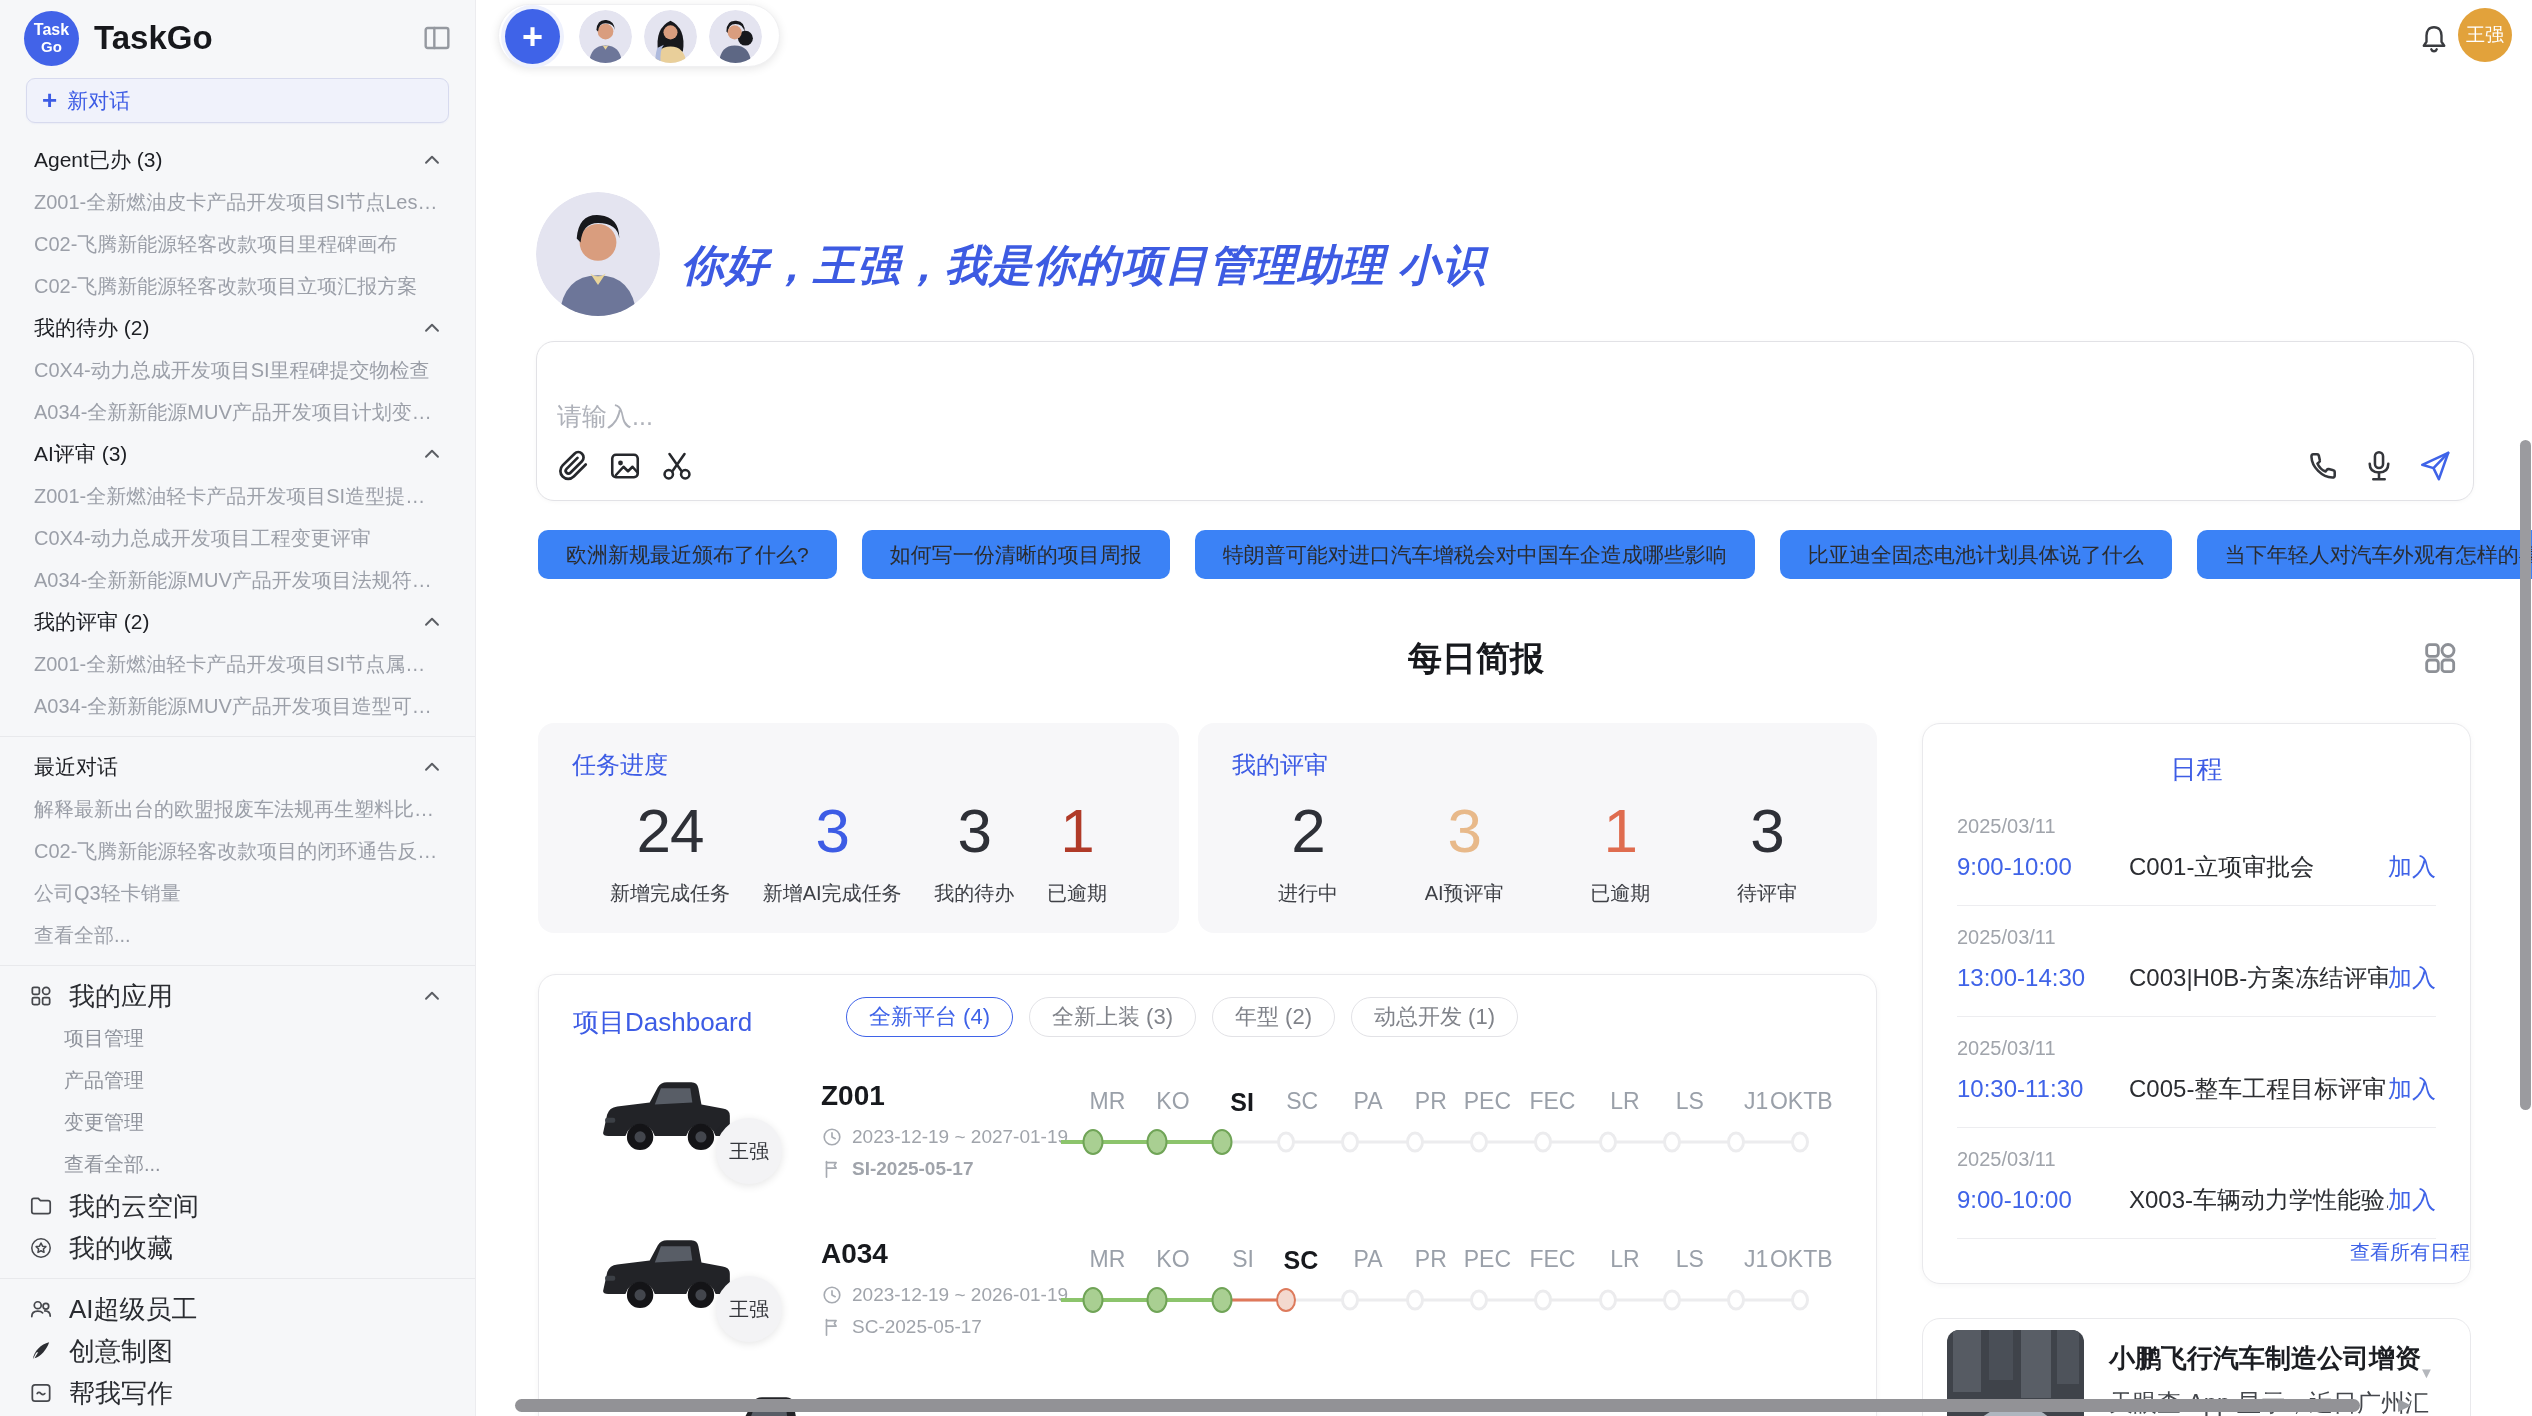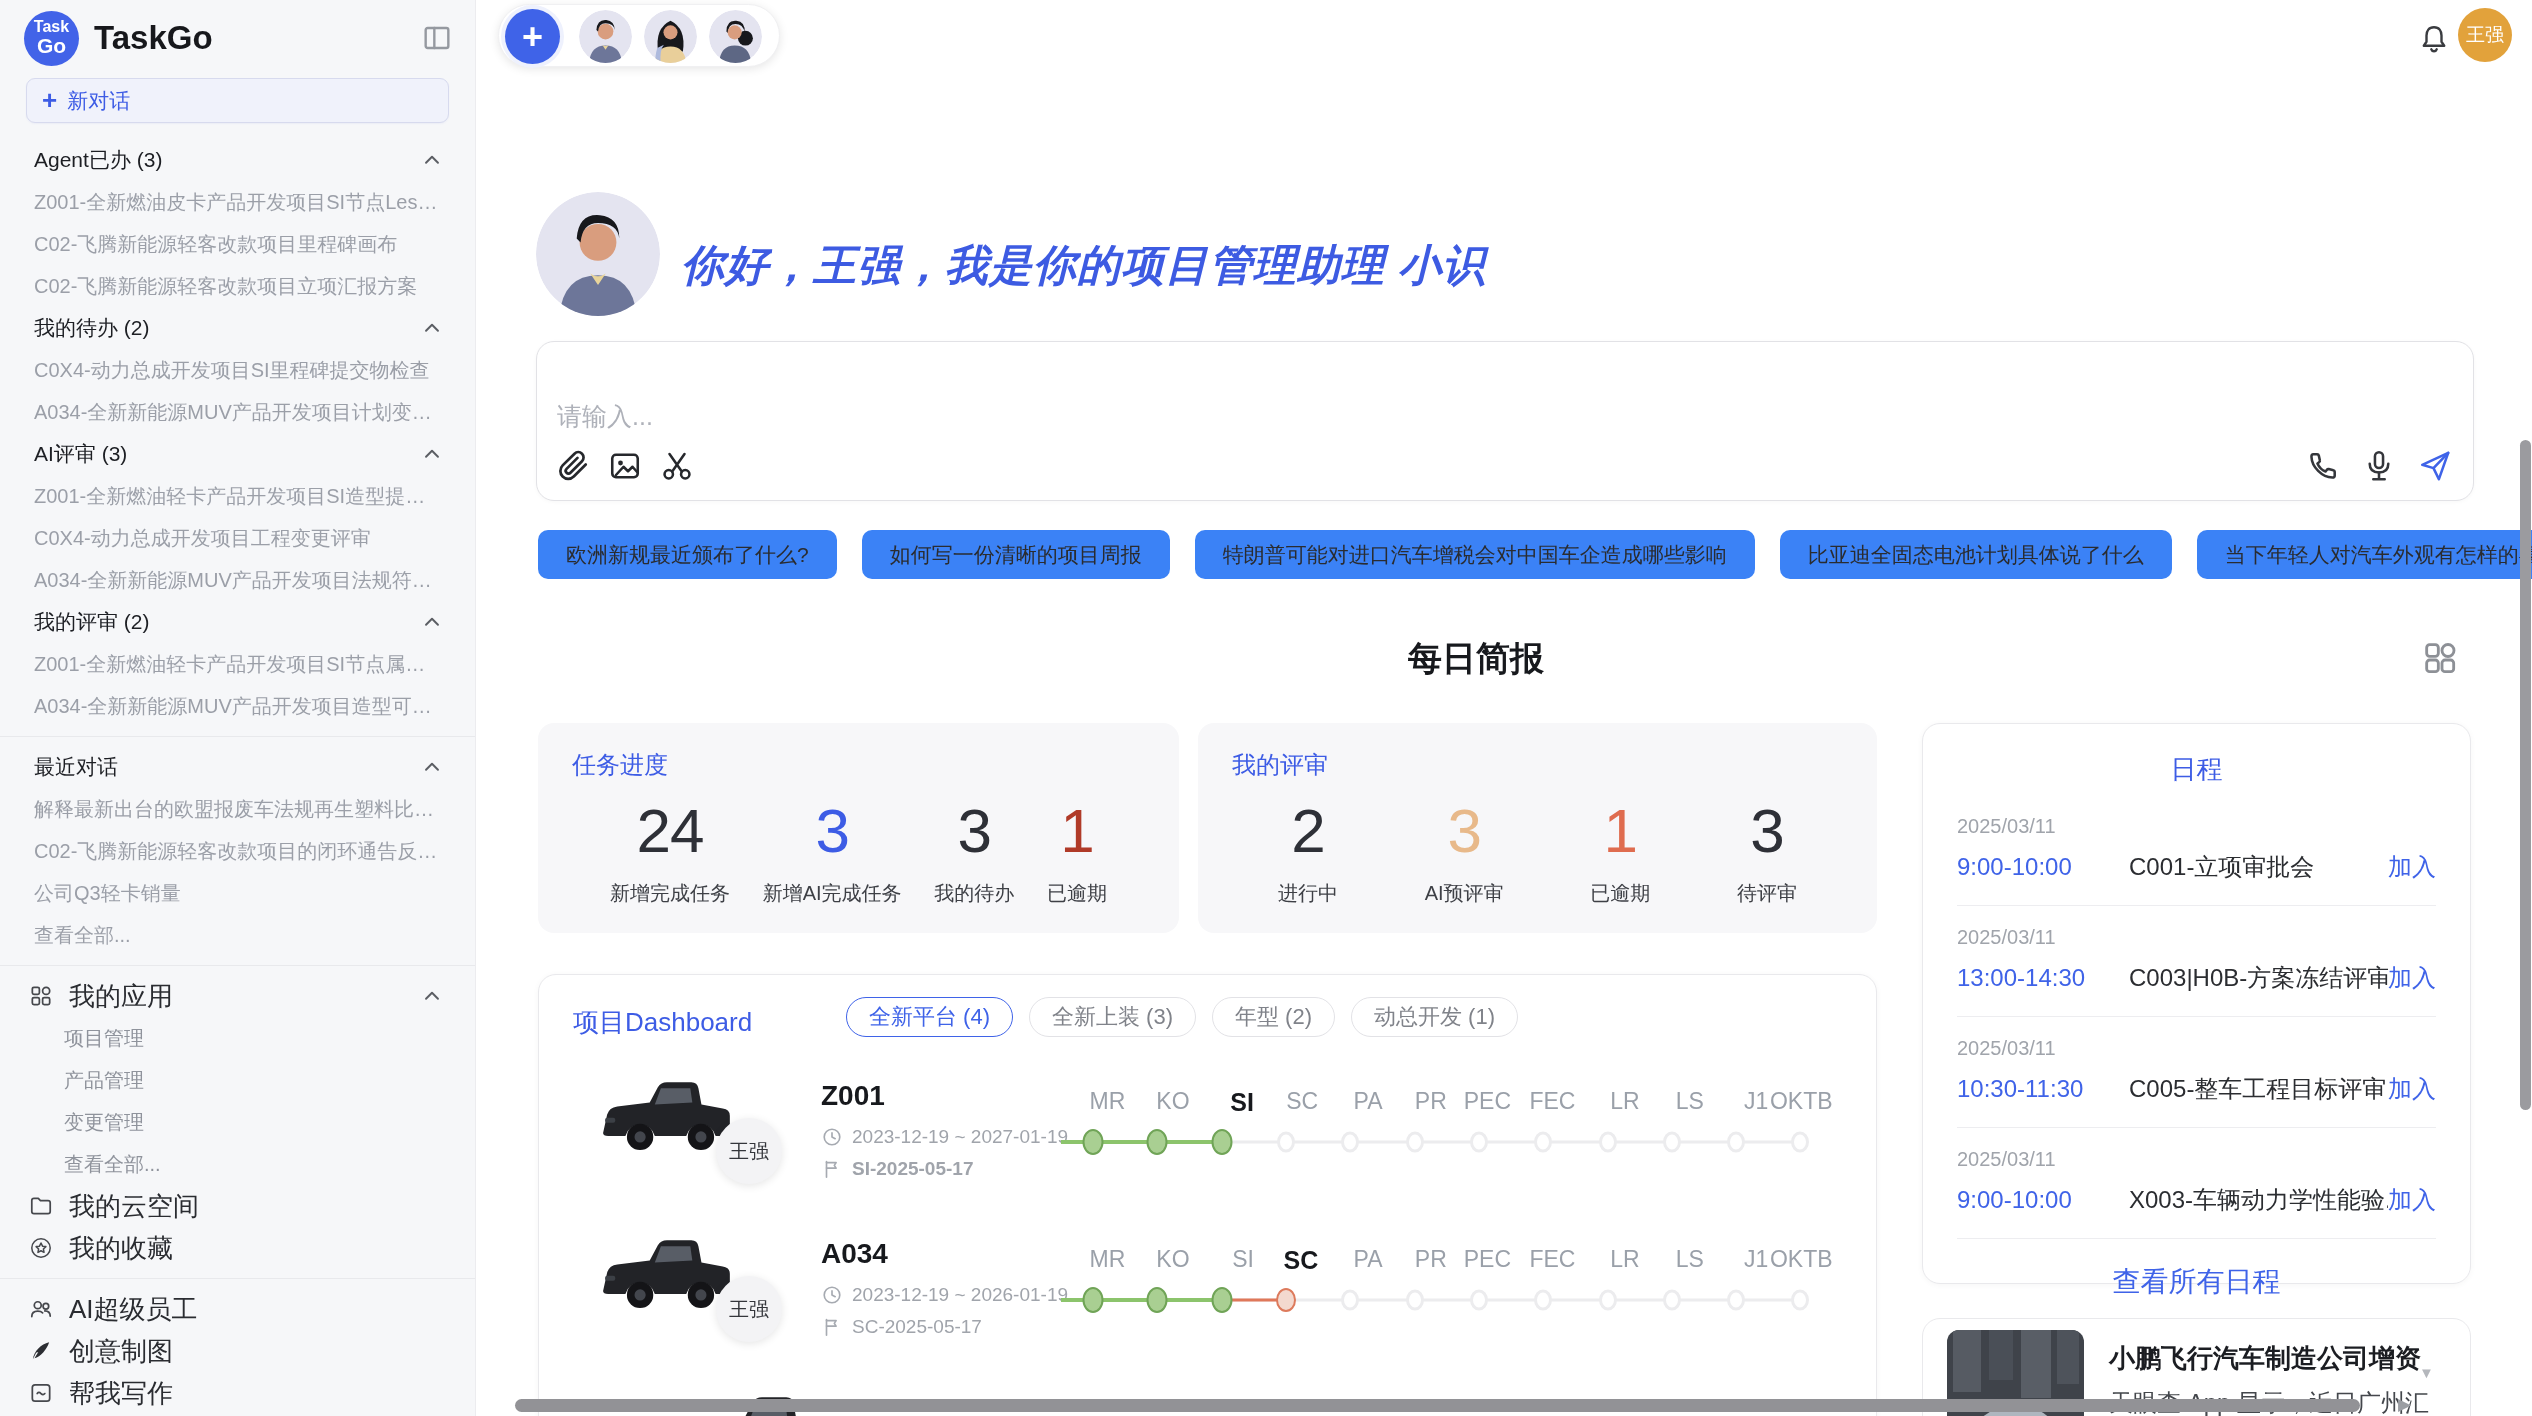--- a/index.html
+++ b/index.html
@@ -5,21 +5,21 @@
   *{margin:0;padding:0;box-sizing:border-box}
   html,body{width:2532px;height:1416px;overflow:hidden}
   body{position:relative;background:#fff;font-family:"Liberation Sans","DejaVu Sans",sans-serif;color:#1d1f24}
   .abs{position:absolute}
   .ic{display:inline-flex;align-items:center;justify-content:center}
   .ic svg{width:100%;height:100%}
   
   .sidebar{position:absolute;left:0;top:0;width:476px;height:1416px;background:#f6f7f9;border-right:1px solid #ececef}
   .side-head{display:flex;align-items:center;height:76px;padding:0 22px 0 24px}
   .logo{width:55px;height:55px;border-radius:50%;background:#4263e8;color:#fff;display:flex;flex-direction:column;align-items:center;justify-content:center;line-height:1.05;font-weight:bold;flex:none}
-  .logo .l1{font-size:16px}.logo .l2{font-size:21px}
+  .logo .l1{font-size:16px}.logo .l2{font-size:15px}
   .app-title{font-size:33px;font-weight:bold;color:#17181c;margin-left:15px;flex:1}
   .panel-ic{width:32px;height:32px;cursor:pointer}
   .new-chat{margin:2px 26px 0;height:45px;border:1.5px solid #d7daee;background:#f0f2fb;border-radius:9px;display:flex;align-items:center;padding-left:15px;color:#3d5ce5;font-size:21px;cursor:pointer;box-shadow:0 1px 2px rgba(60,80,200,.06)}
   .new-chat .plus{font-size:26px;margin-right:10px;font-weight:bold}
   #sideBody{margin-top:16px}
   .side-sec-head{display:flex;align-items:center;height:42px;padding:0 30px 0 34px;font-size:21px;color:#1d1f24;cursor:pointer}
   .side-sec-head .grow{flex:1}
   .chev{width:26px;height:26px}
   .side-item{height:42px;line-height:42px;padding:0 30px 0 34px;font-size:20px;color:#9b9fa8;white-space:nowrap;overflow:hidden;text-overflow:ellipsis;cursor:pointer}
   .side-divider{height:1px;background:#e8e9ec;margin:9px 0}
@@ -80,21 +80,21 @@
   
   .sched{left:1922px;top:723px;width:549px;height:561px;background:#fff;border:1px solid #e9e9ec;border-radius:18px;box-shadow:0 1px 6px rgba(0,0,0,.04)}
   .sched-title{text-align:center;font-size:26px;color:#3d5ce5;margin-top:28px}
   .sch-list{padding:8px 34px 0}
   .sch-event{padding:20px 0 22px;border-bottom:1px solid #ededf0}
   .sch-date{font-size:20px;color:#a0a4ab}
   .sch-row{display:flex;align-items:center;margin-top:13px}
   .sch-time{width:172px;font-size:24px;color:#3f63e8}
   .sch-name{flex:1;font-size:24px;color:#2b2d31;white-space:nowrap;overflow:hidden}
   .sch-join{font-size:24px;color:#3f63e8;cursor:pointer}
-  .sched-all{text-align:center;font-size:28px;color:#3f63e8;margin-top:24px;cursor:pointer}
+  .sched-all{text-align:right;font-size:20px;color:#3f63e8;cursor:pointer}
   
   .news{left:1922px;top:1318px;width:549px;height:220px;background:#fff;border:1px solid #e9e9ec;border-radius:18px;overflow:hidden}
   .news-img{position:absolute;left:24px;top:11px;width:137px;height:150px;border-radius:12px;overflow:hidden}
   .news-title{position:absolute;left:186px;top:22px;font-size:26px;font-weight:bold;color:#1b1d22}
   .news-snippet{position:absolute;left:186px;top:66px;width:340px;font-size:24px;color:#44474c;line-height:1.5}
   
   .hthumb{left:515px;top:1399px;width:1845px;height:13px;background:#929296;border-radius:7px;z-index:50}
   .harrow{left:2398px;top:1394px;font-size:17px;color:#9b9ea3;z-index:50}
   .varrow{left:2419px;top:1364px;font-size:15px;color:#b4b7bc;z-index:50}
   .vthumb{left:2520px;top:440px;width:11px;height:670px;background:#9b9b9f;border-radius:6px;z-index:50}

